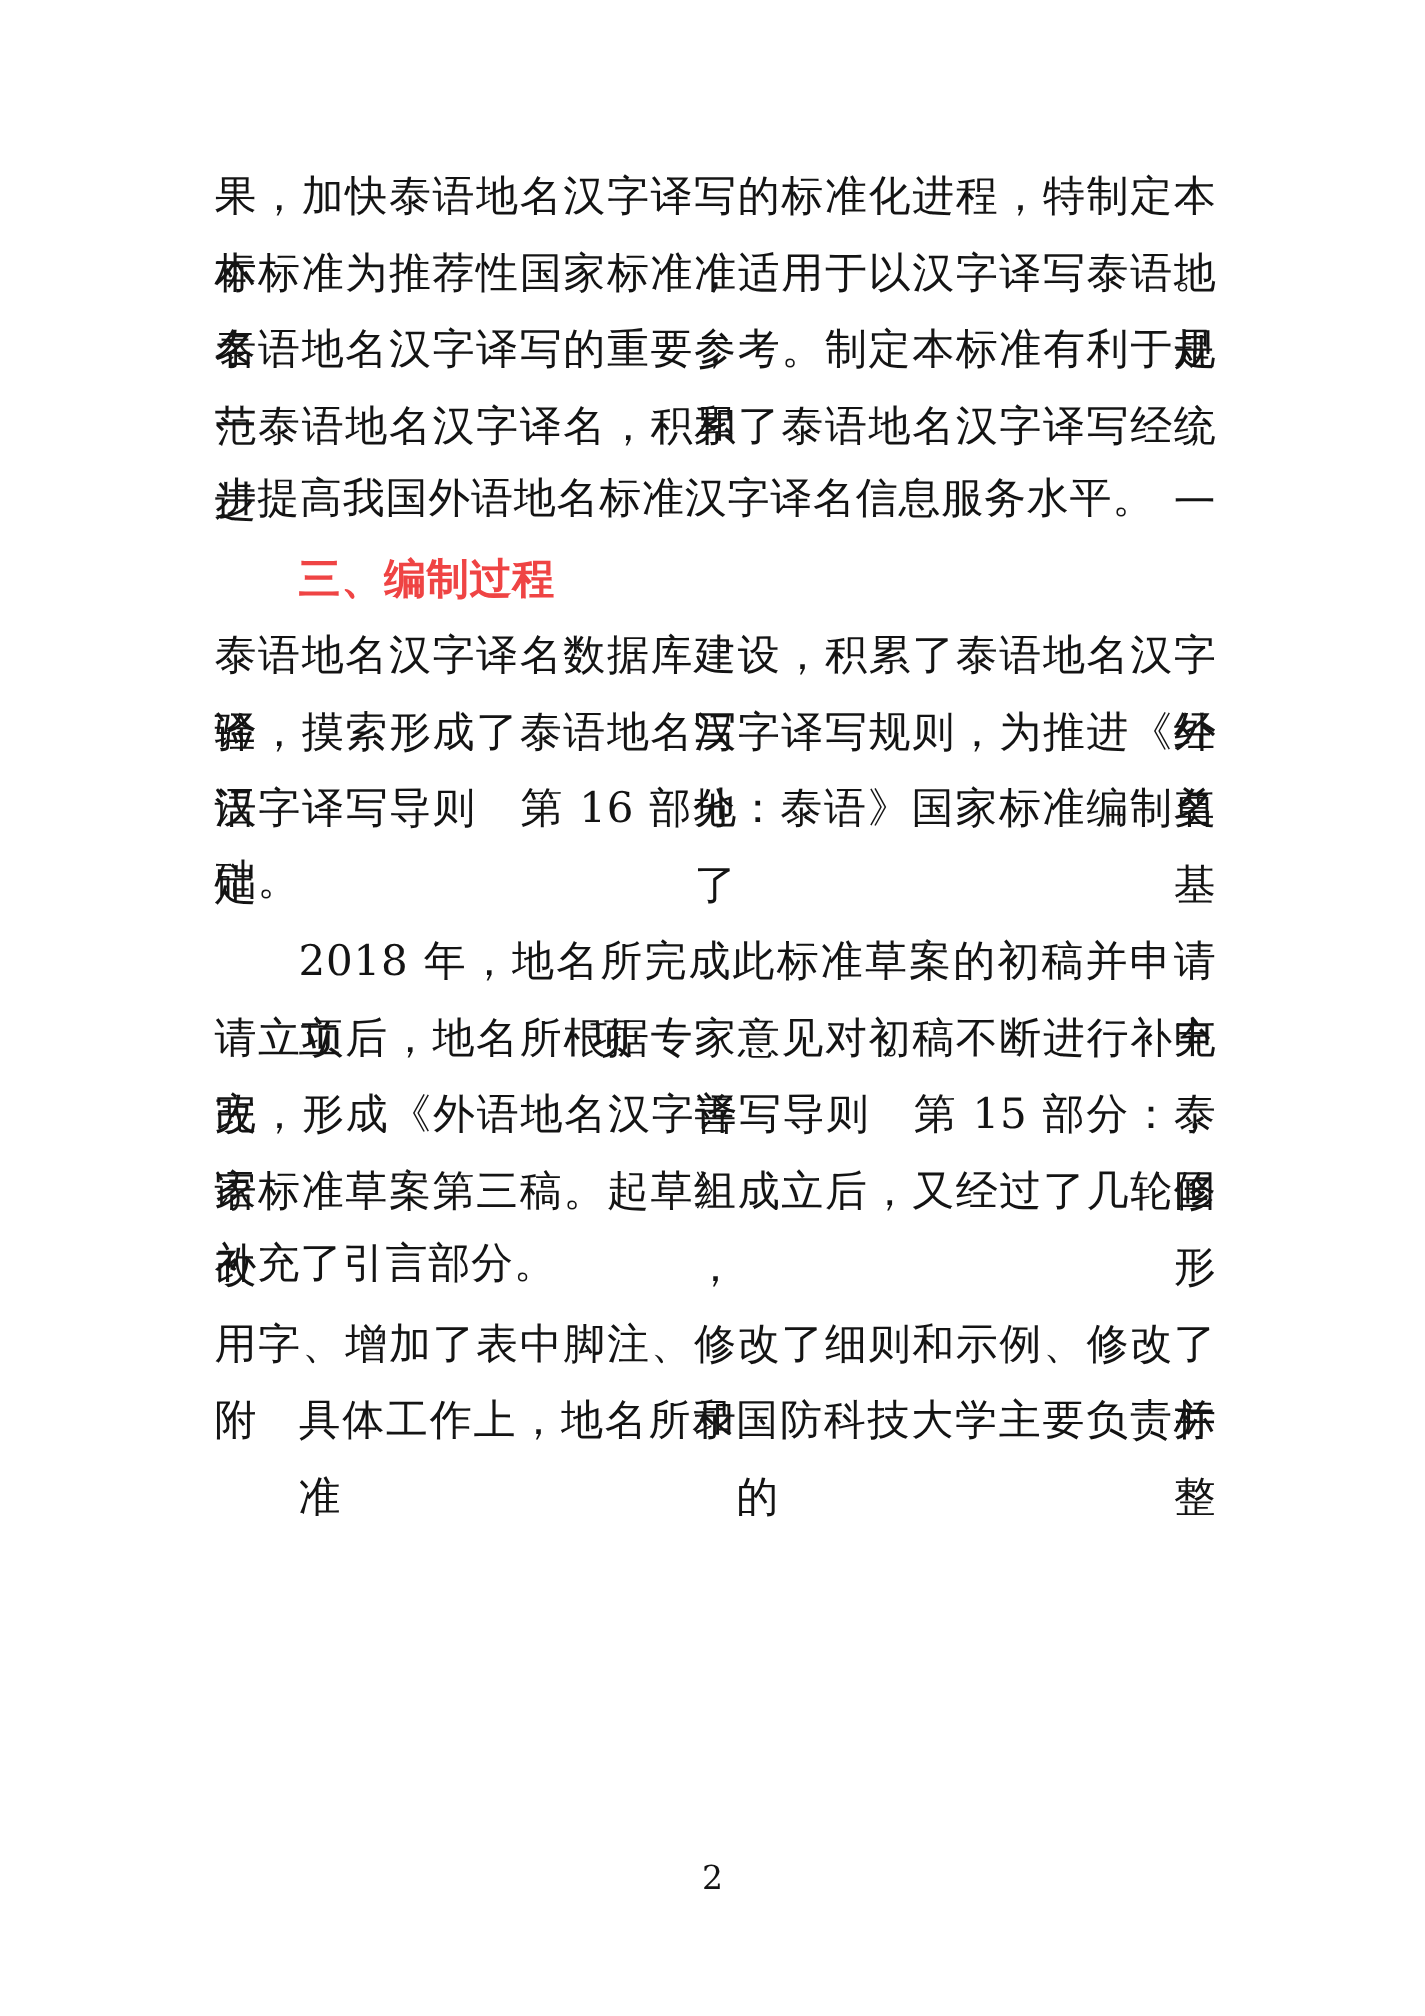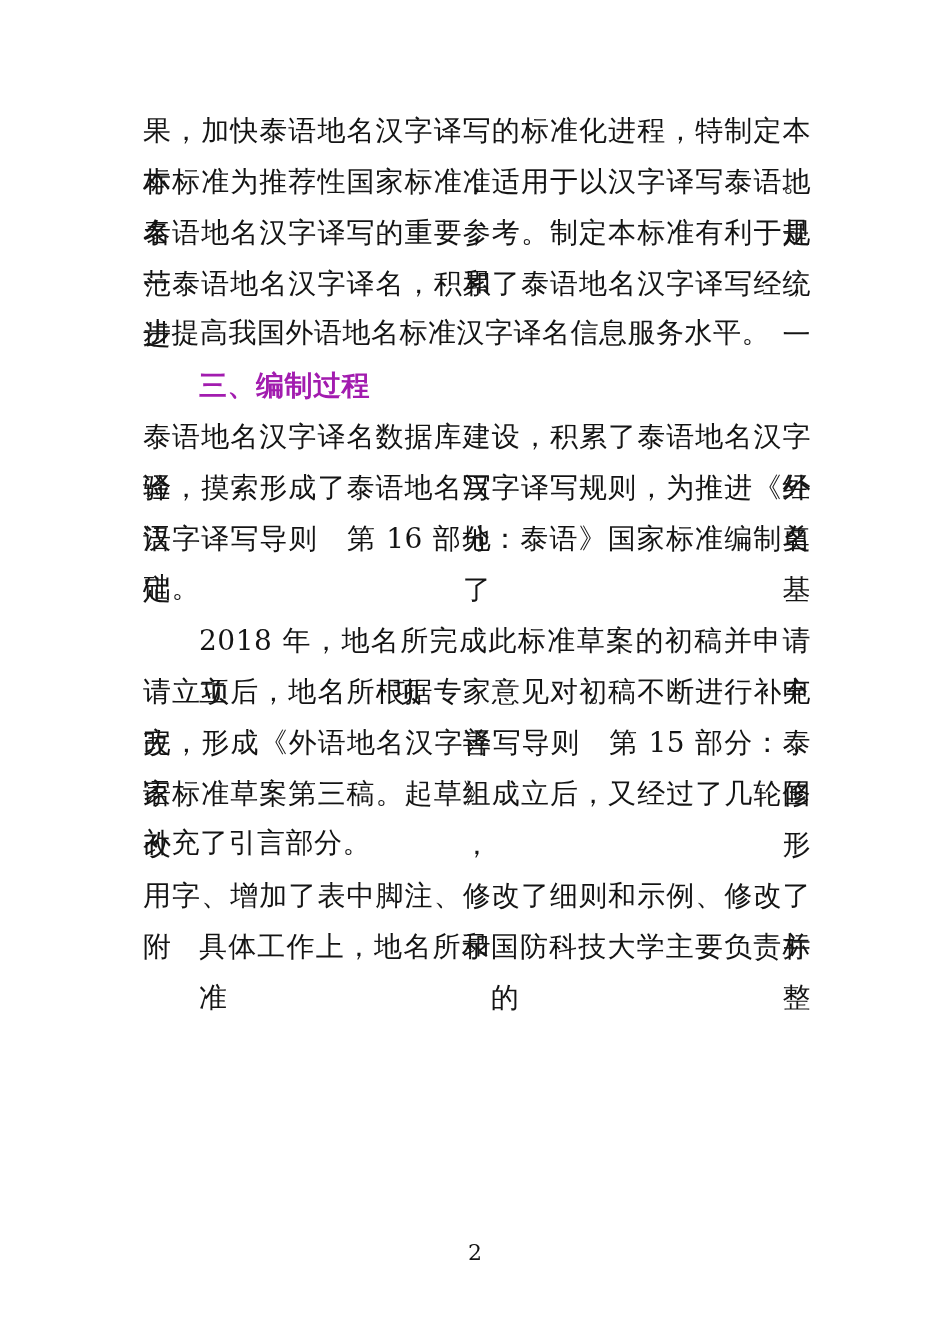--- a/index.html
+++ b/index.html
@@ -42,21 +42,21 @@
   .last {
     text-align: left;
     font-family: Liberation Mono, monospace;
   }
   .indent {
     padding-left: 56px;
   }
   .heading {
     font-family: "DejaVu Sans", "Liberation Sans", sans-serif;
     font-weight: 700;
-    color: #a21caf;
+    color: #ef4444;
   }
   .page-number {
     position: absolute;
     left: 0;
     top: 1238px;
     width: 950px;
     text-align: center;
     font-size: 22px;
     line-height: 30px;
     color: #141414;

